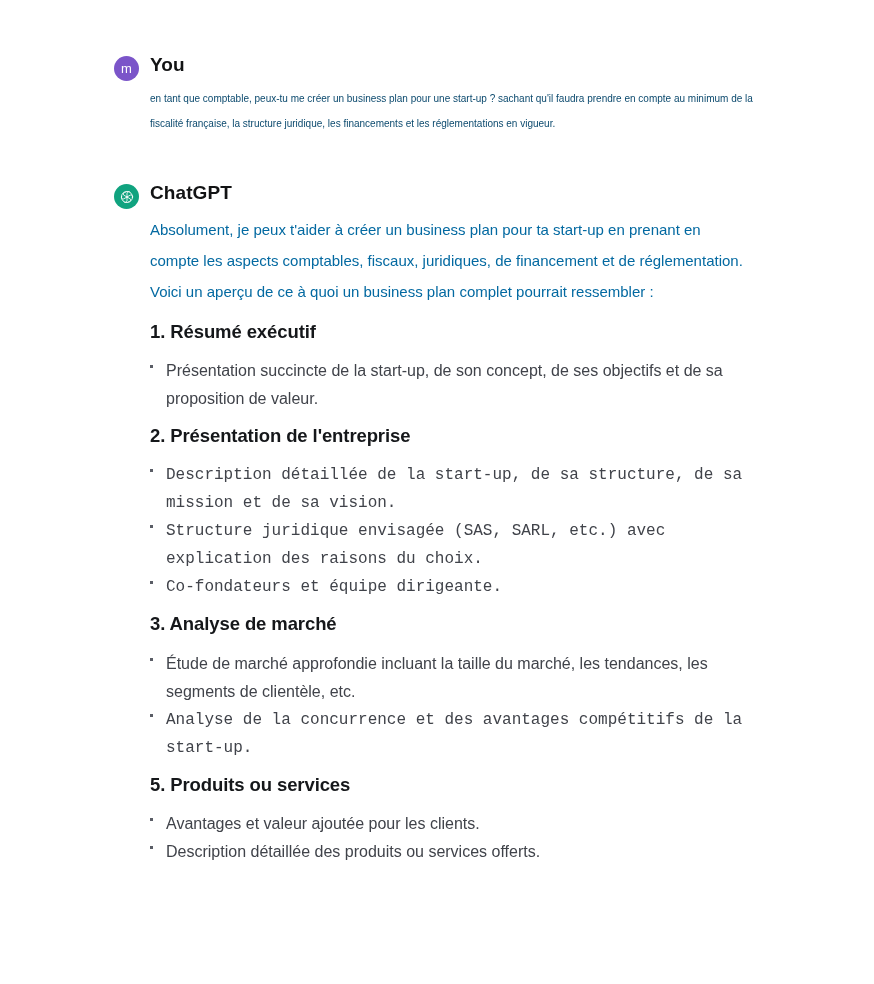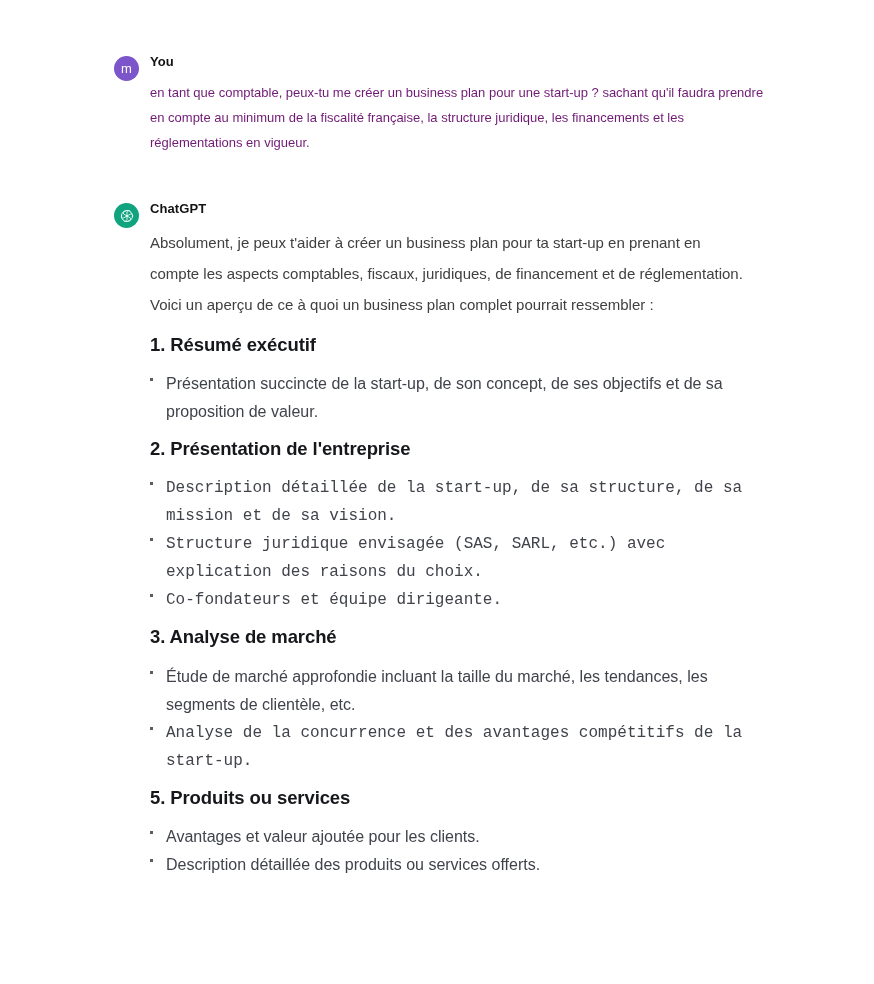--- a/index.html
+++ b/index.html
@@ -49,43 +49,43 @@
     line-height: 1;
     font-weight: 400;
     letter-spacing: 0.2px;
   }
   .avatar-assistant {
     background: #10a37f;
   }
   .avatar-assistant svg { display: block; }
 
   .author {
-    font-size: 13px;
+    font-size: 19px;
     font-weight: bold;
     color: #121314;
     line-height: 1;
     padding-top: 11px;
     margin-bottom: 12px;
     letter-spacing: 0.1px;
   }
 
   .msg-body { }
 
   .user-text {
-    font-size: 13px;
+    font-size: 10px;
     line-height: 25px;
-    color: #701a75;
+    color: #0c4a6e;
     max-width: 615px;
     margin: 0;
   }
 
   .assistant-para {
     font-size: 15px;
     line-height: 31px;
-    color: #404040;
+    color: #0369a1;
     max-width: 595px;
     margin: 0 12px 14px 0;
   }
 
   .section { margin-top: 0; }
 
   .section-title {
     font-size: 18.5px;
     font-weight: bold;
     color: #15171a;

